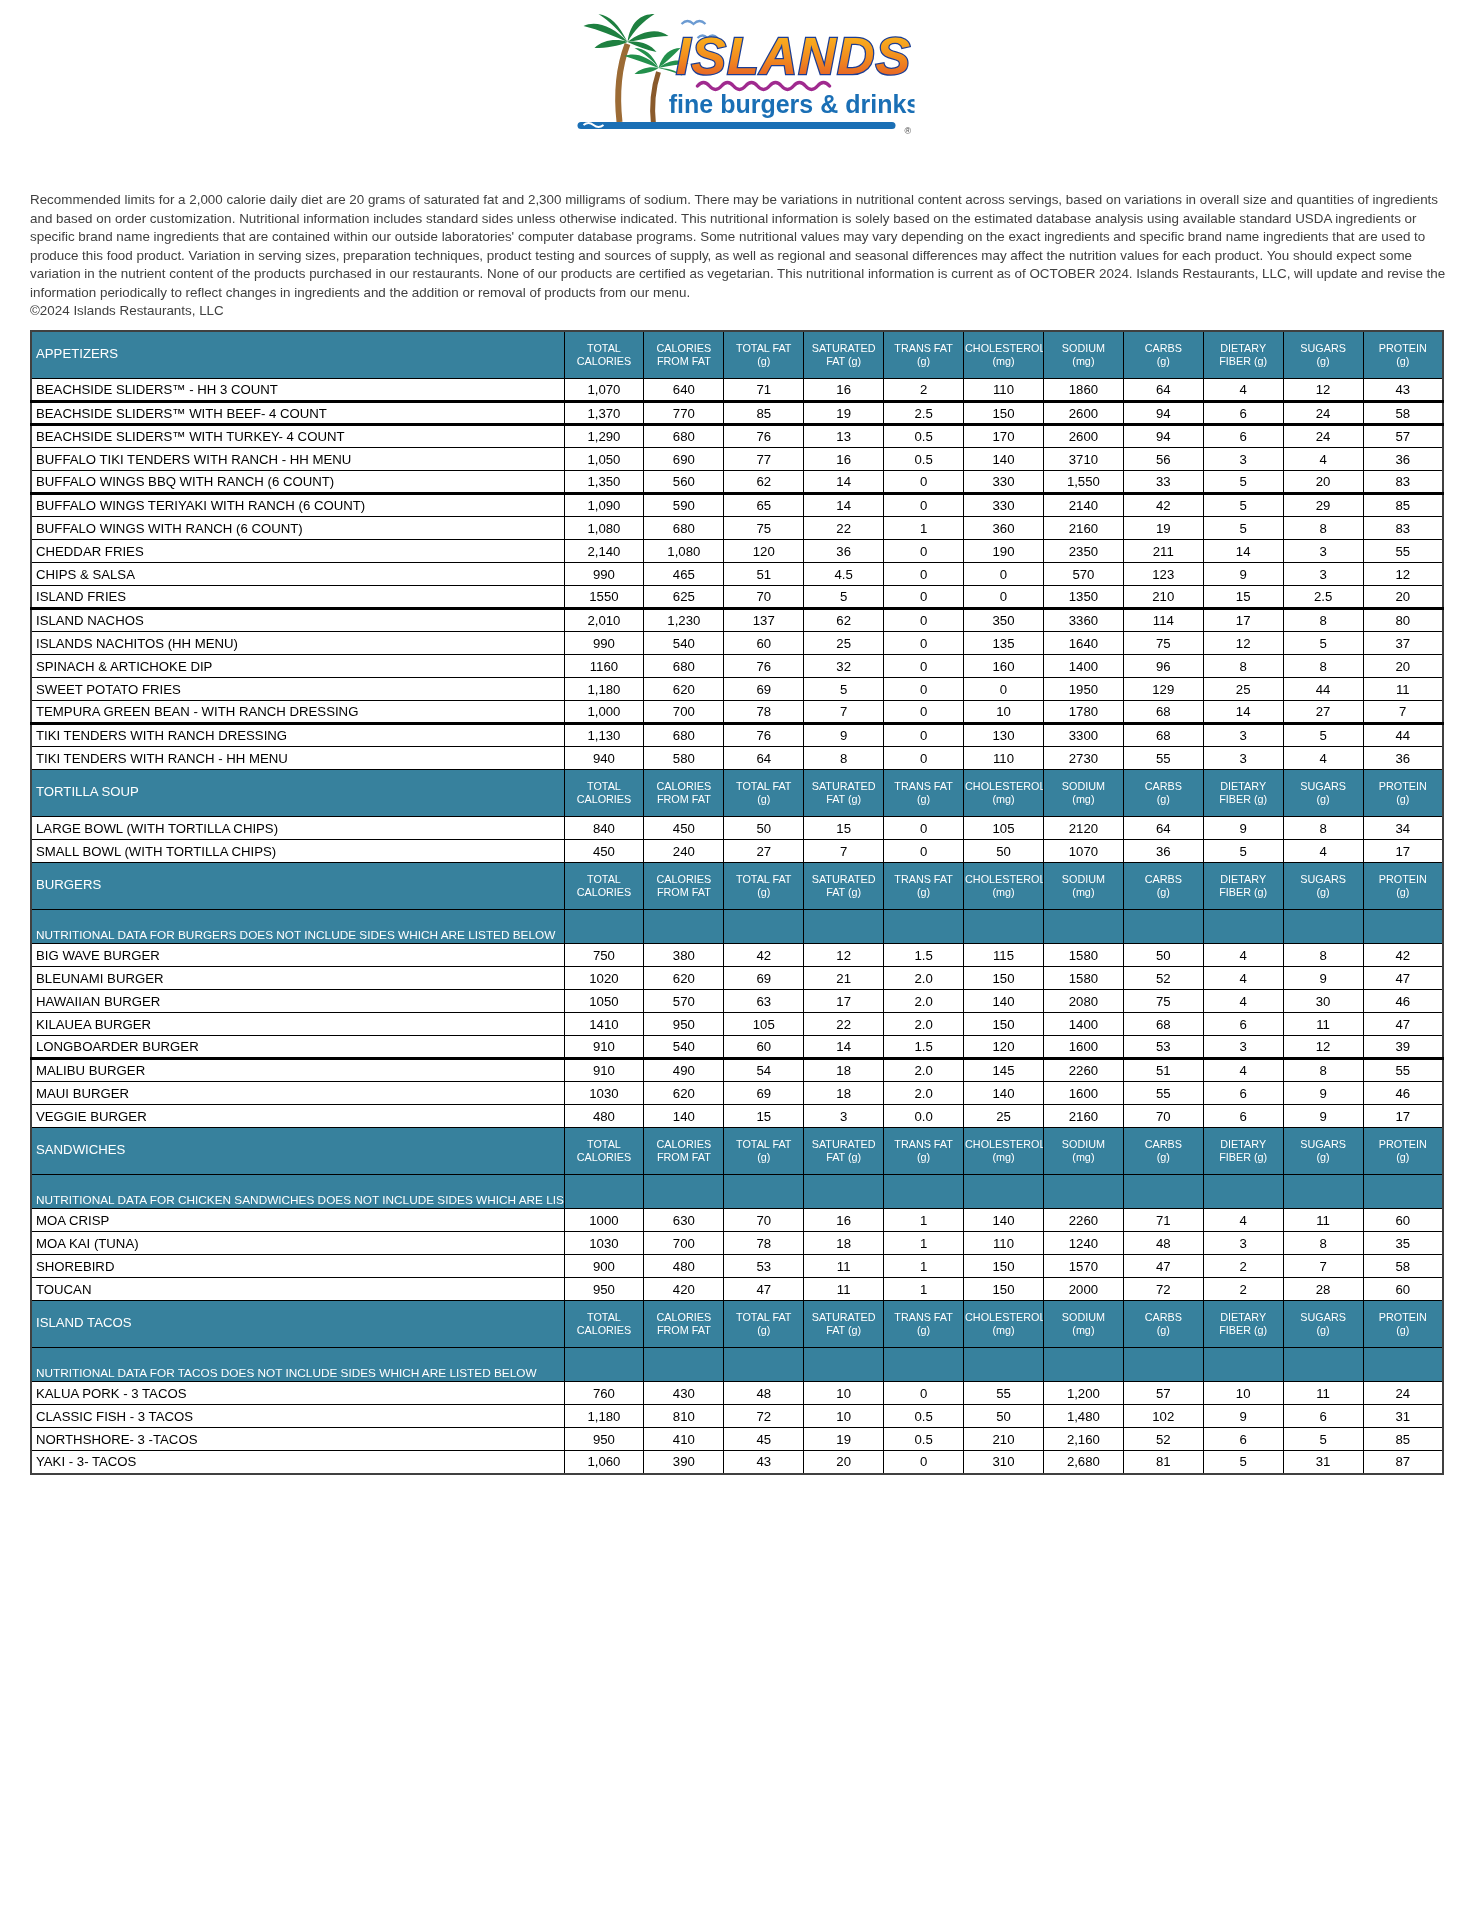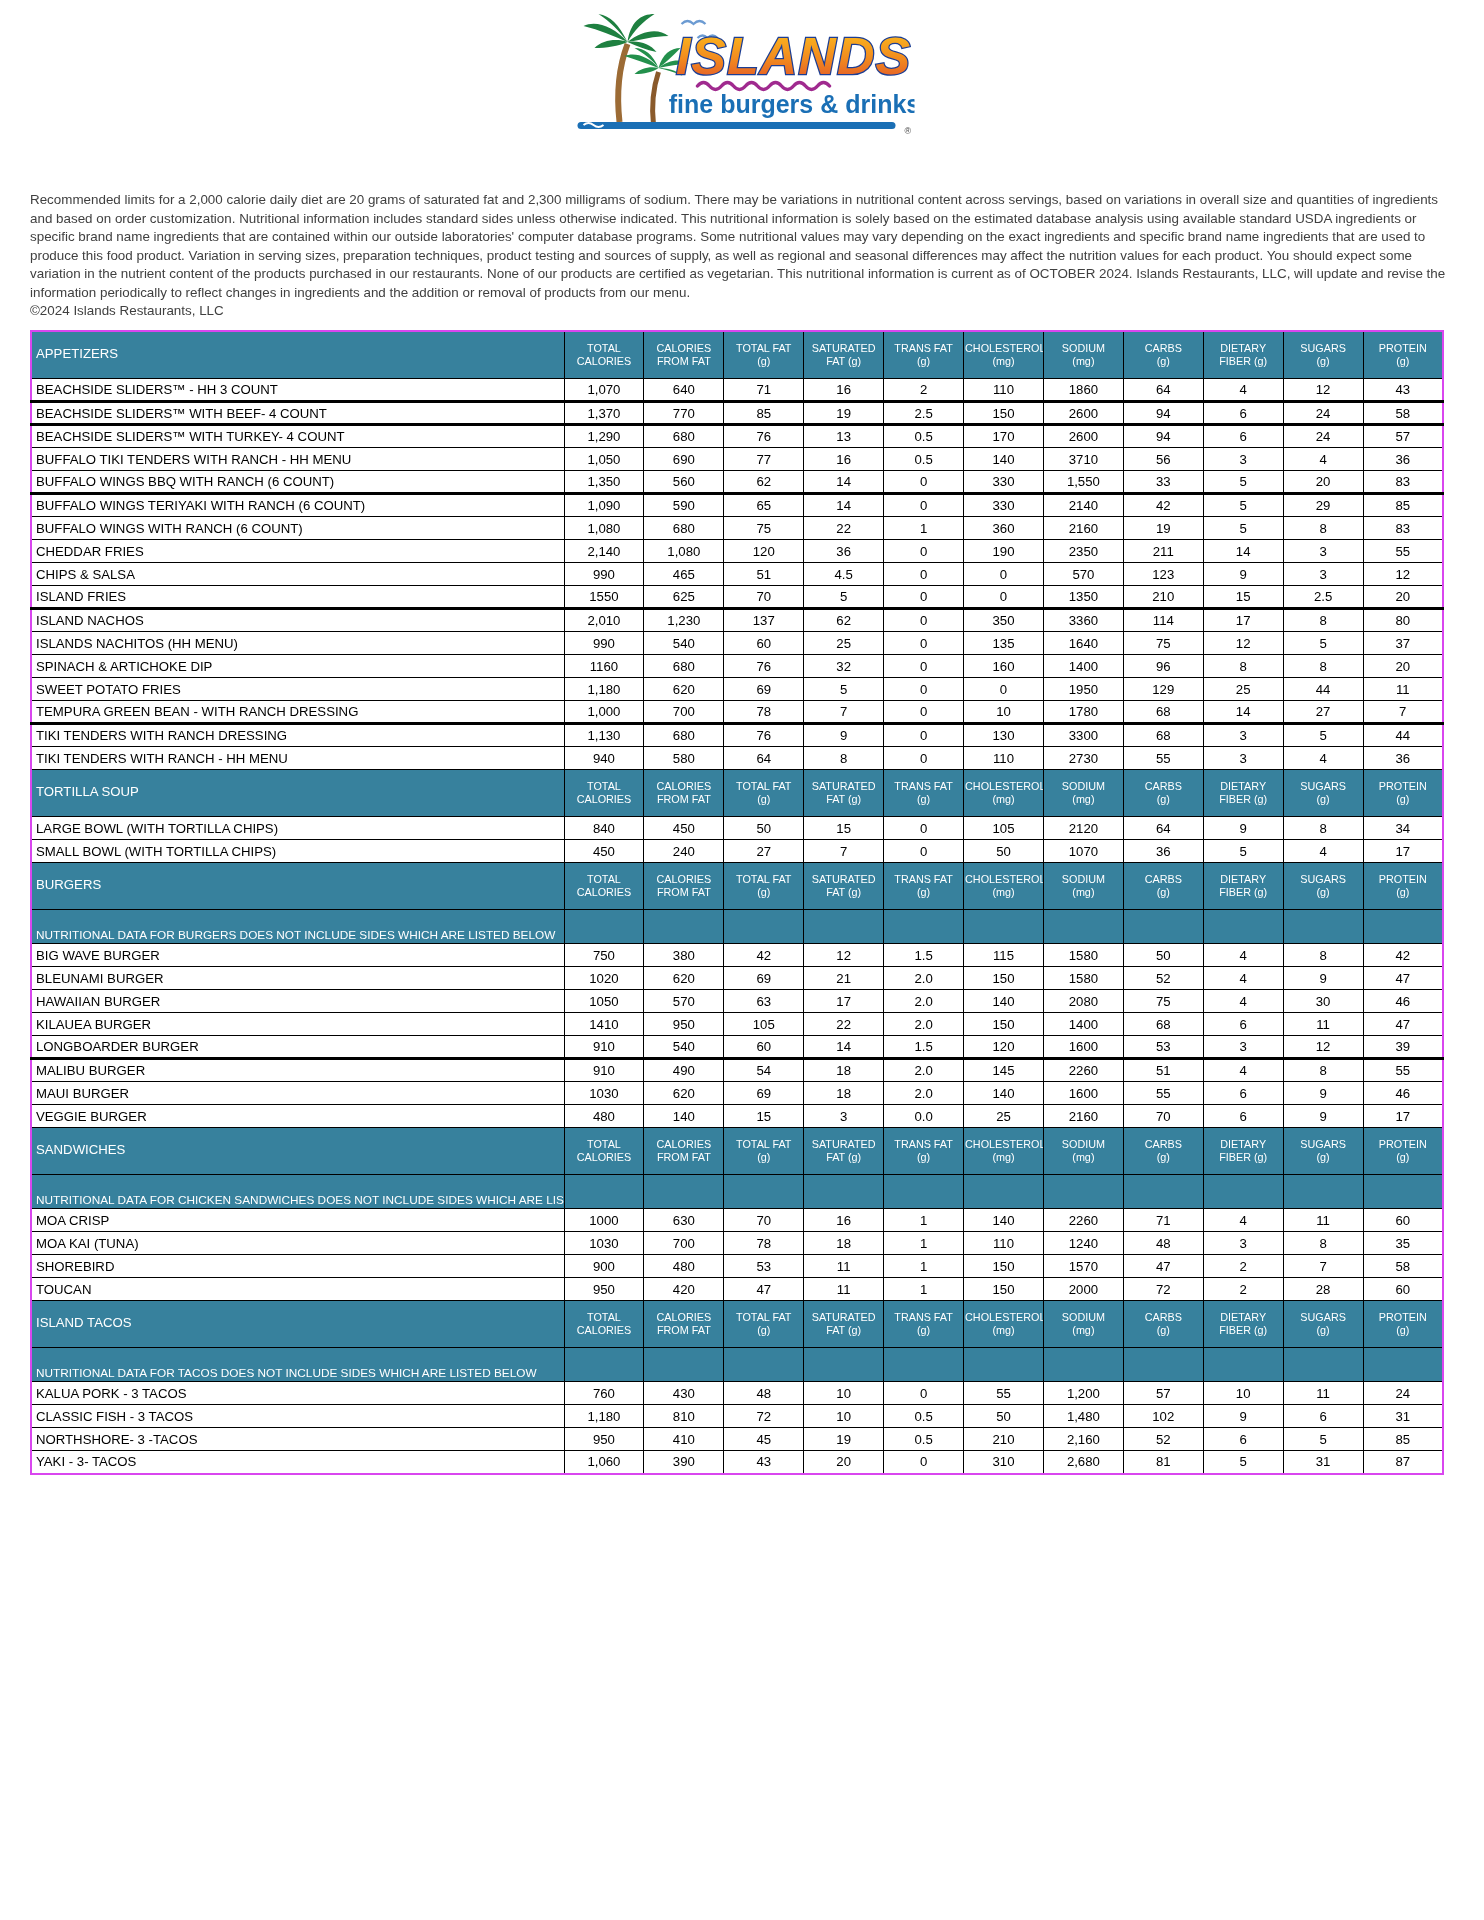--- a/index.html
+++ b/index.html
@@ -11,21 +11,21 @@
 
   
   .intro{position:absolute;left:30px;top:191px;width:1428px;
          font-size:13.4px;line-height:18.5px;color:#404040;}
   .intro p{margin:0;}
   .copyright{margin-top:0;}
 
   
   .table-wrap{position:absolute;left:30px;top:330px;}
   table.nutrition{border-collapse:collapse;table-layout:fixed;width:1414px;
-                  border:2px solid #d946ef;}
+                  border:2px solid #404040;}
   table.nutrition td{border:1px solid #000;overflow:hidden;white-space:nowrap;
                      vertical-align:middle;}
   tr.section-header{height:47px;}
   tr.section-header td{background:#37819D;color:#fff;}
   td.sec-title{font-size:13.2px;vertical-align:bottom;padding:0 0 4px 4px;}
   td.col-head{font-size:10.8px;line-height:13px;text-align:center;padding:10px 1px;}
   tr.note-row{height:17px;}
   tr.note-row td{background:#37819D;color:#fff;font-size:11.8px;padding:18px 0 1px 4px;}
   tr.data-row{height:23px;}
   tr.data-row td{background:#fff;}

